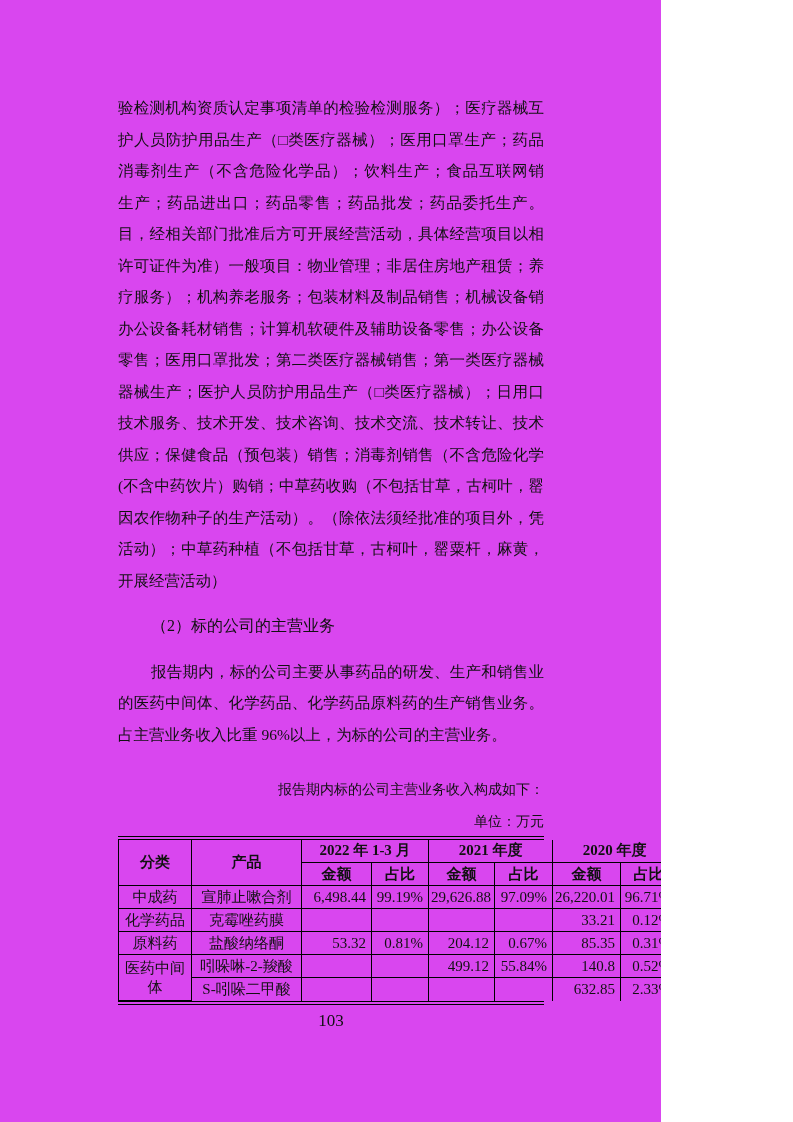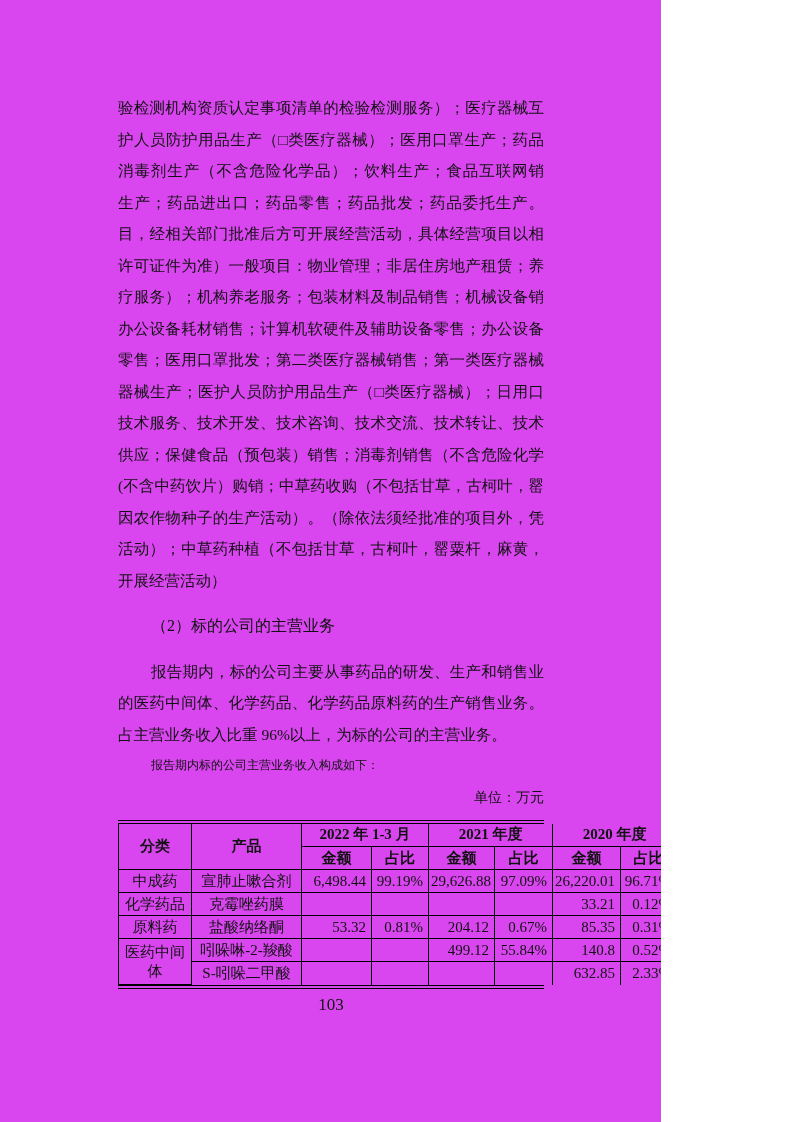--- a/index.html
+++ b/index.html
@@ -30,34 +30,35 @@
   .indent { text-indent: 33px; }
   .heading {
     margin-top: 14px;
     padding-left: 33px;
     font-size: 16px;
     line-height: 31.5px;
     height: 31.5px;
   }
   .para2 { margin-top: 14px; }
   .intro {
-    margin-top: 0;
-    font-size: 12px;
+    margin-top: 24px;
+    font-size: 14px;
     line-height: 31.5px;
     height: 31.5px;
+    text-align: right;
   }
   .unit-label {
     margin-top: 6px;
     text-align: right;
     font-size: 14px;
     line-height: 20px;
     height: 20px;
   }
   .table-wrap {
-    margin-top: 12px;
+    margin-top: 4px;
     border-top: 4px double #000;
     border-bottom: 4px double #000;
   }
   table.rev {
     width: 558px;
     border-collapse: collapse;
     table-layout: fixed;
     font-size: 15px;
   }
   table.rev th, table.rev td {

